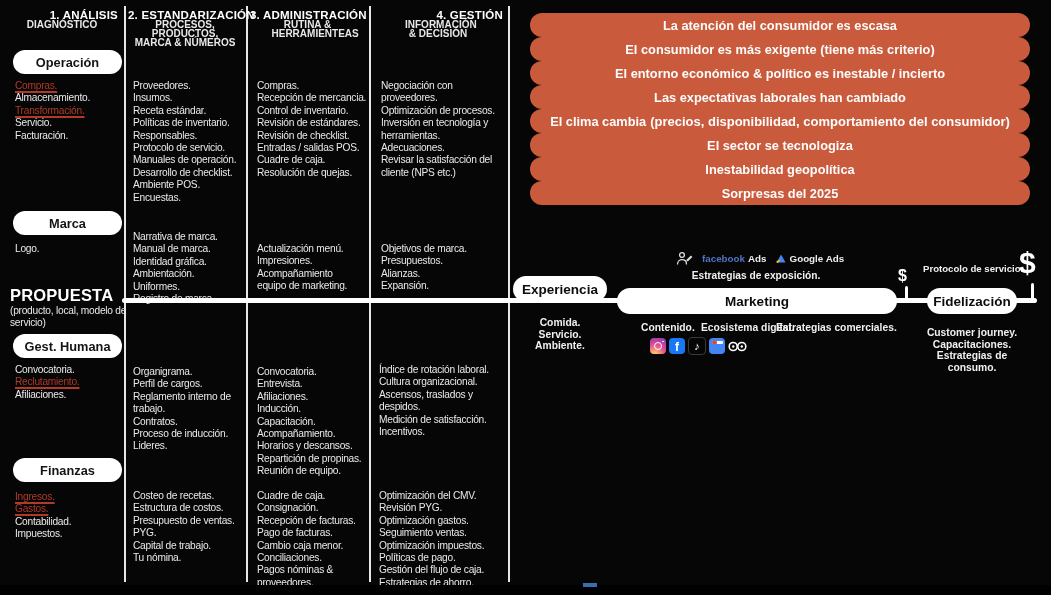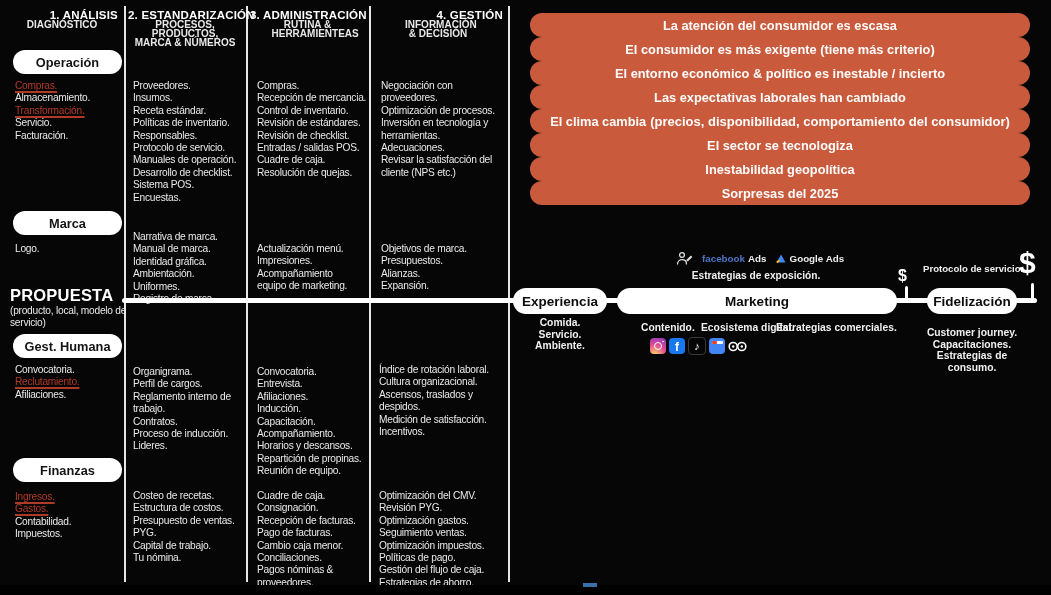--- a/index.html
+++ b/index.html
@@ -103,21 +103,21 @@
     </div>
   <div class="cell" style="left:133px;top:80px;width:116px">
       <div class="li">Proveedores.</div>
       <div class="li">Insumos.</div>
       <div class="li">Receta estándar.</div>
       <div class="li">Políticas de inventario.</div>
       <div class="li">Responsables.</div>
       <div class="li">Protocolo de servicio.</div>
       <div class="li">Manuales de operación.</div>
       <div class="li">Desarrollo de checklist.</div>
-      <div class="li">Sistema POS.</div>
+      <div class="li">Ambiente POS.</div>
       <div class="li">Encuestas.</div>
     </div>
   <div class="cell" style="left:257px;top:80px;width:118px">
       <div class="li">Compras.</div>
       <div class="li">Recepción de mercancia.</div>
       <div class="li">Control de inventario.</div>
       <div class="li">Revisión de estándares.</div>
       <div class="li">Revisión de checklist.</div>
       <div class="li">Entradas / salidas POS.</div>
       <div class="li">Cuadre de caja.</div>
@@ -262,21 +262,21 @@
     <div class="g-ads">
       <svg width="10" height="10" viewBox="0 0 10 10">
         <polygon points="5,0.5 9.5,8.5 0.5,8.5" fill="#4285f4"></polygon>
         <rect x="0.5" y="6.5" width="3.4" height="2" fill="#fbbc04" transform="rotate(-32 2 7.5)"></rect>
       </svg>
       <span>Google Ads</span>
     </div>
   </div>
   <div class="exposure">Estrategias de exposición.</div>
 
-  <div class="jpill" style="left:513px;top:288px;width:94px">Experiencia</div>
+  <div class="jpill" style="left:513px;top:276px;width:94px">Experiencia</div>
   <div class="jpill" style="left:617px;top:288px;width:280px">Marketing</div>
   <div class="jpill" style="left:927px;top:288px;width:90px">Fidelización</div>
 
   <div class="dollar-sm">$</div>
   <div class="vconn" style="left:905px;top:286px;height:14px"></div>
   <div class="protocol">Protocolo de servicio.</div>
   <div class="dollar-lg">$</div>
   <div class="vconn" style="left:1031px;top:283px;height:19px"></div>
 
   <div class="sub-list" style="left:513px;top:317px;width:94px">

